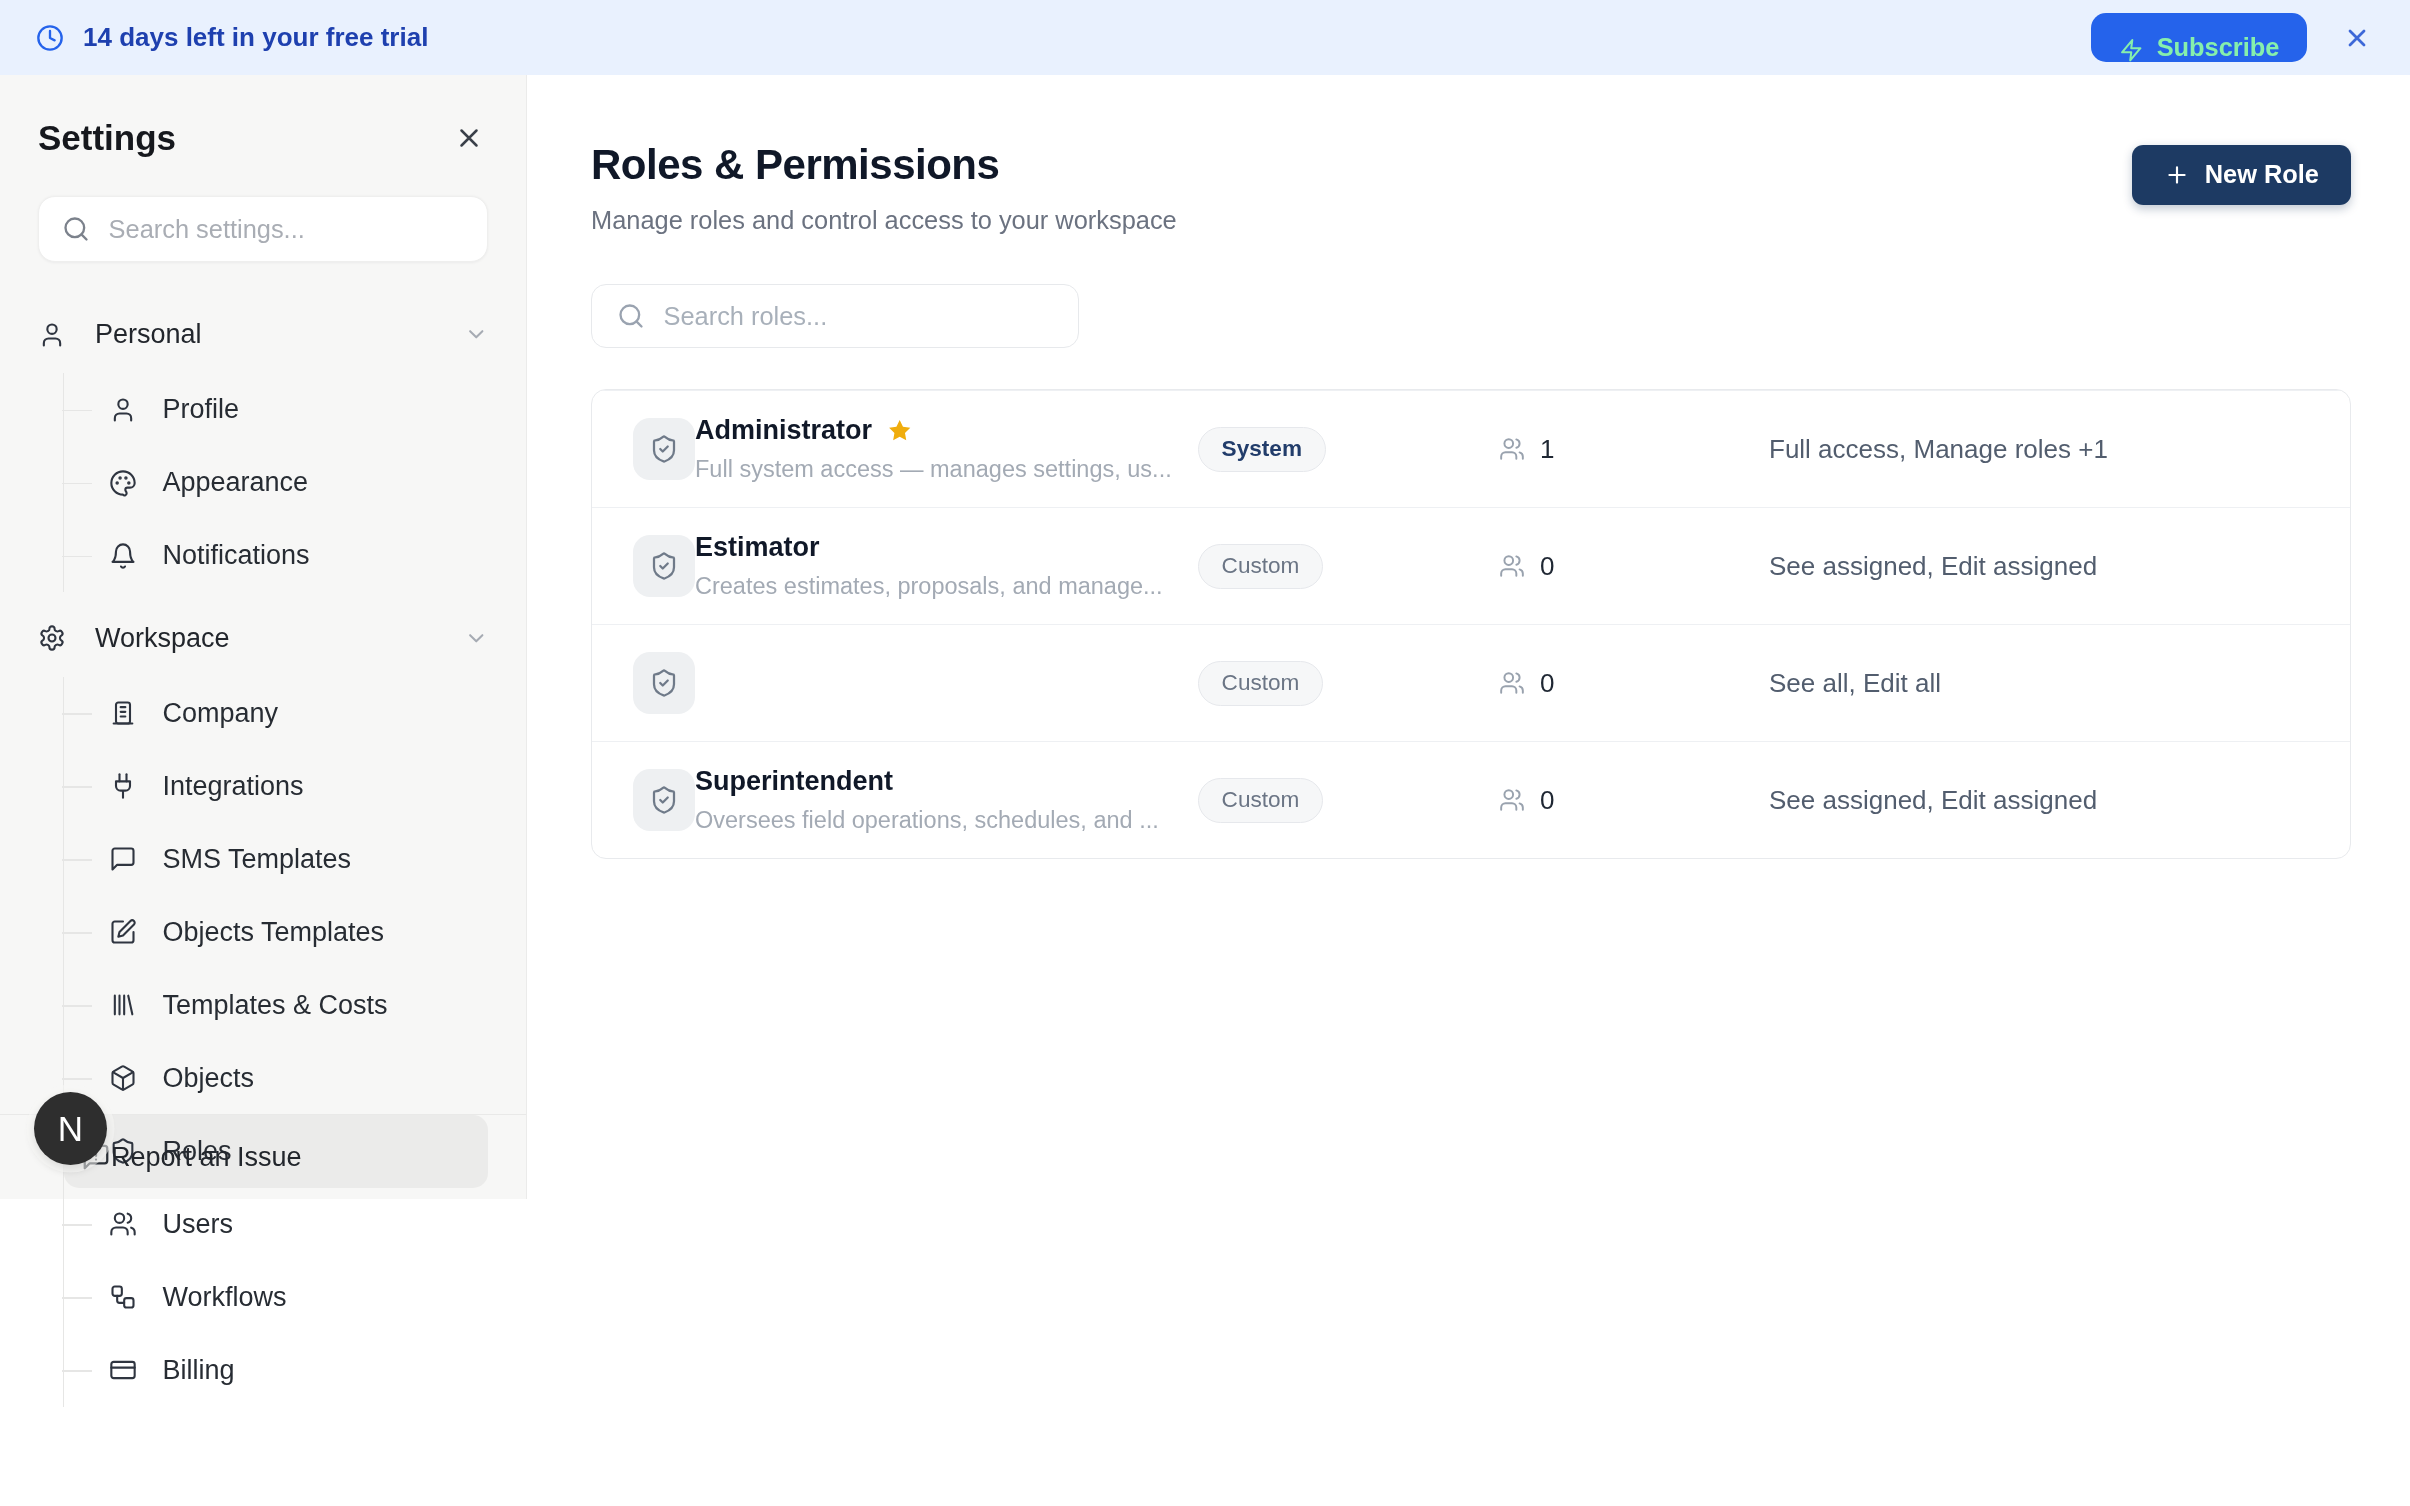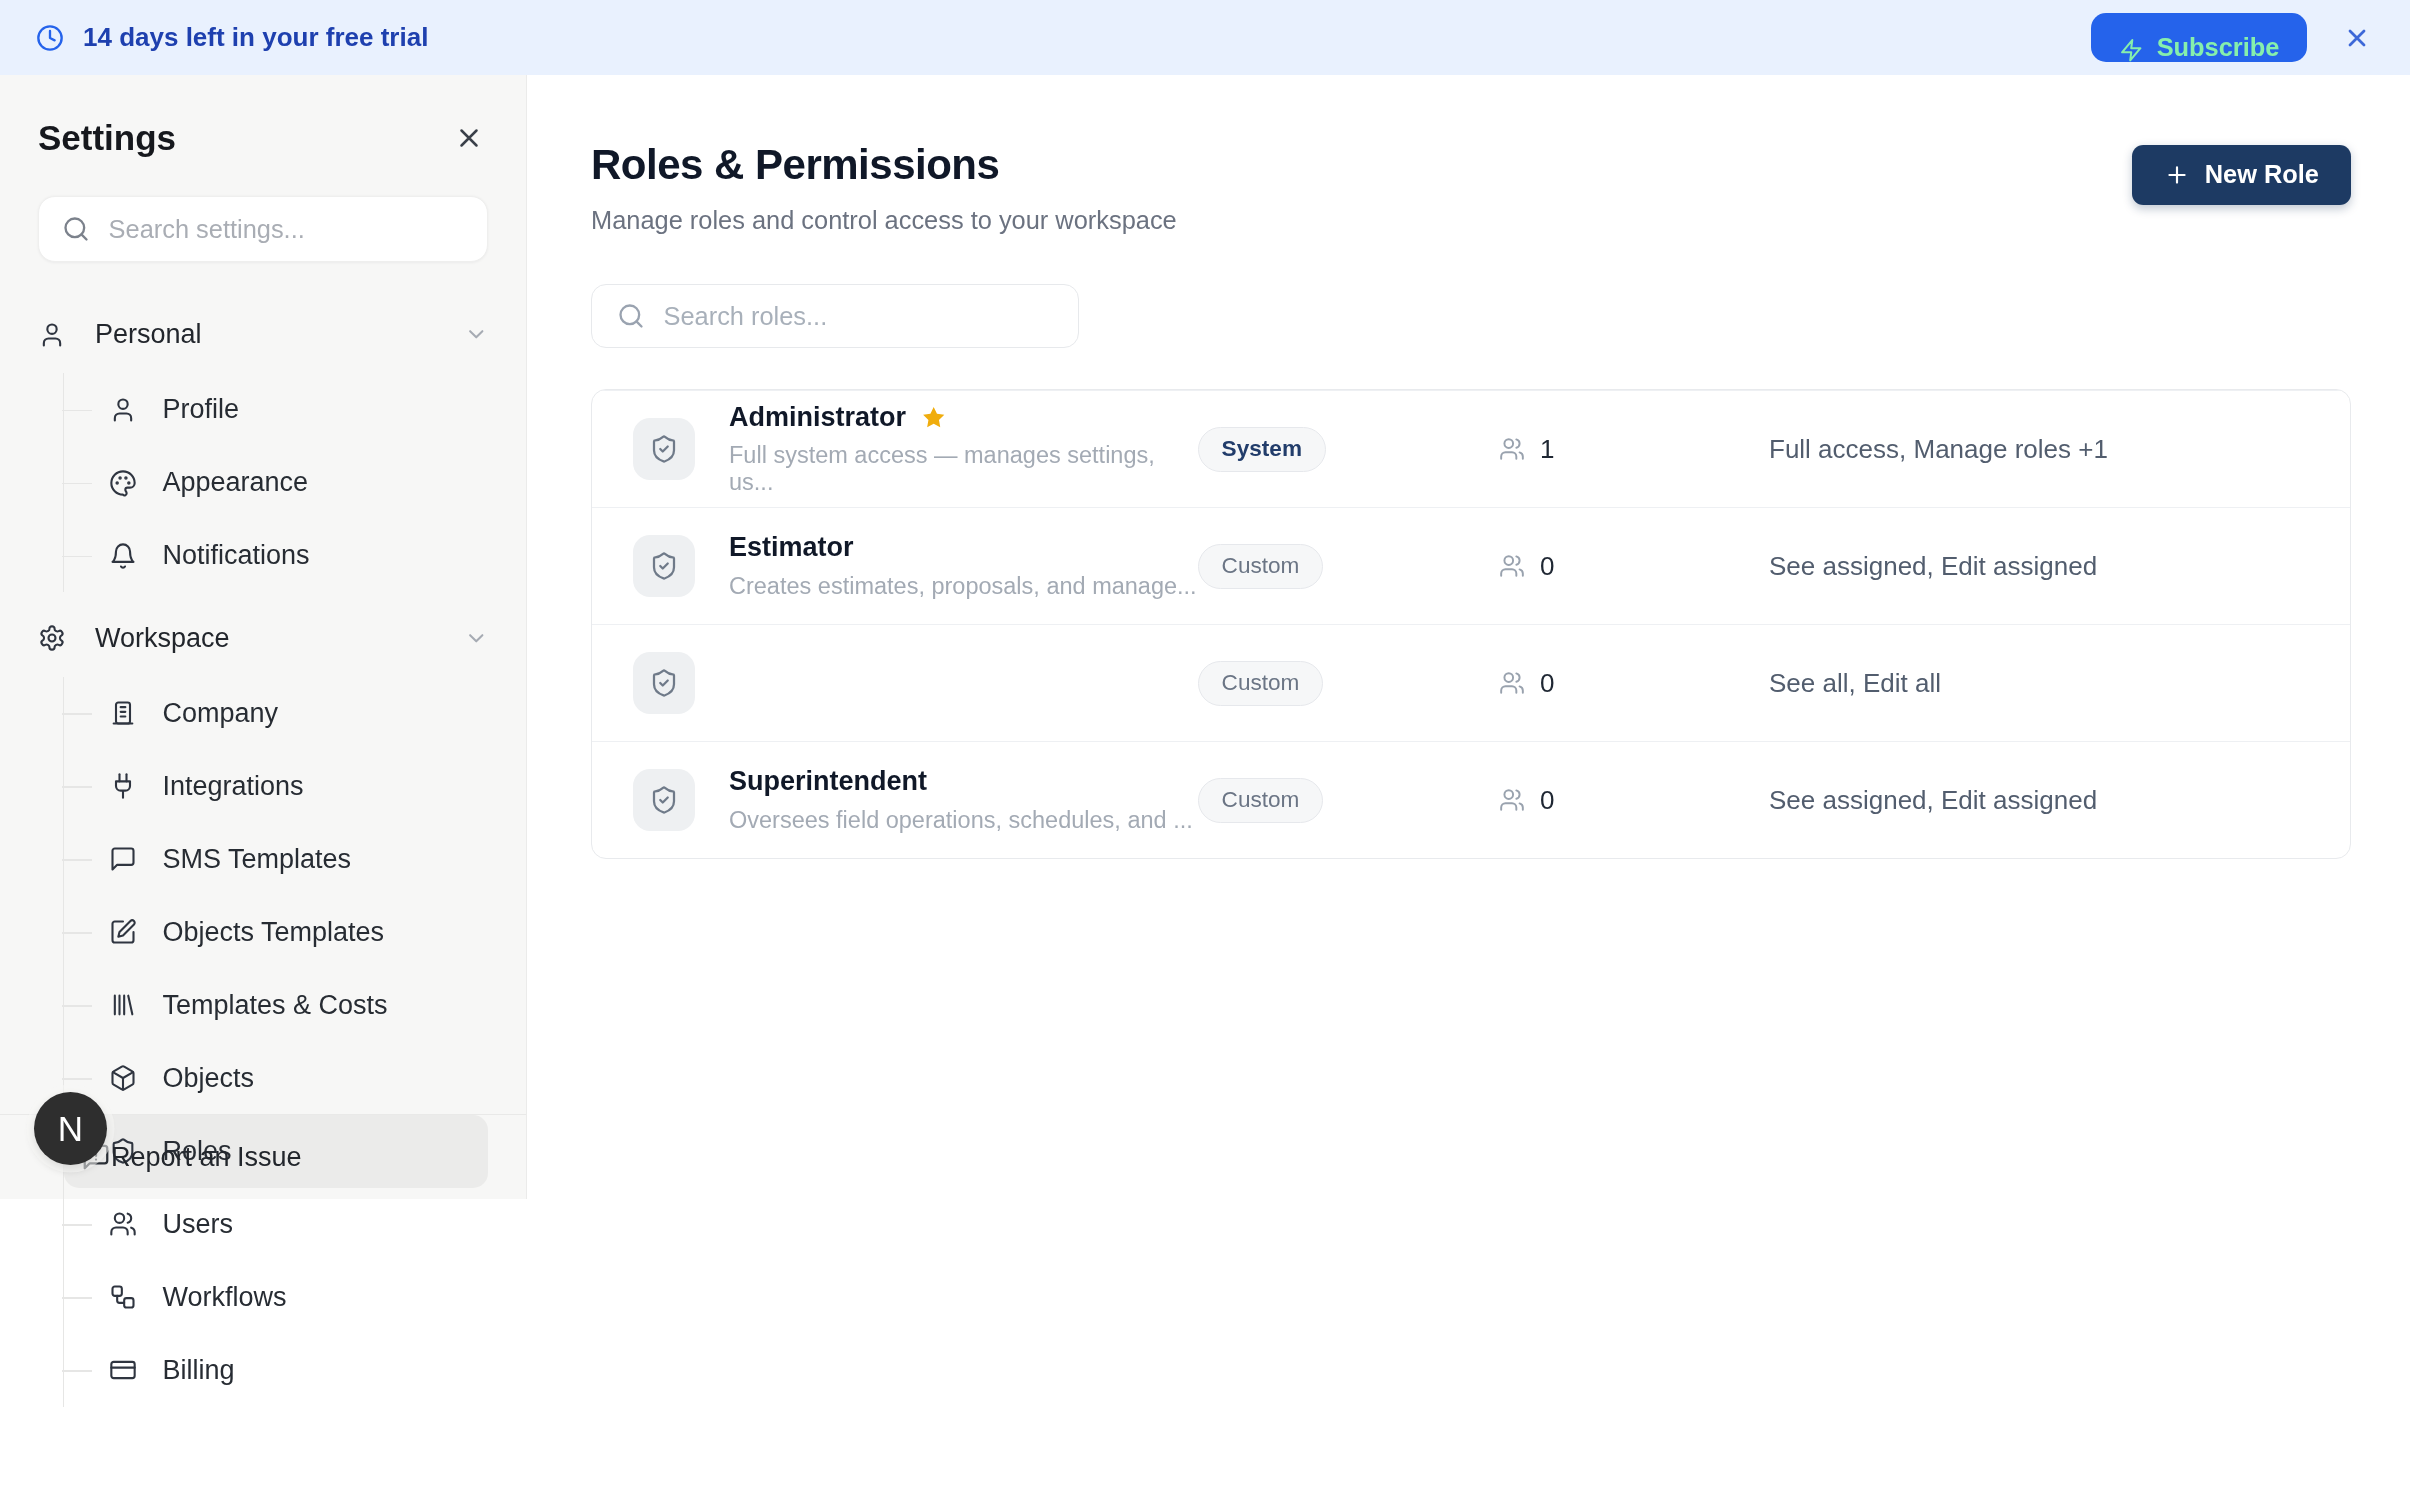--- a/index.html
+++ b/index.html
@@ -111,21 +111,21 @@
 
   
   .table-card { margin-top: 41px; border: 1.9px solid #e8eaed; border-radius: 15px; overflow: hidden; background: #fff; }
   .t-header, .t-row { display: grid; grid-template-columns: 565px 301px 270px 1fr; padding: 0 41px; align-items: center; }
   .t-header { height: 70px; color: #98a2b0; font-size: 20px; font-weight: 700; letter-spacing: 1.7px; }
   .th-role { display: flex; gap: 19px; }
   .th-type { padding-left: 21px; }
   .th-members { padding-left: 38px; }
   .th-permissions { padding-left: 73px; }
   .t-row { height: 117px; border-top: 1.9px solid #eef0f3; cursor: pointer; }
-  .role-cell { display: flex; align-items: center; gap: 34px; }
+  .role-cell { display: flex; align-items: center; }
   .role-icon-box {
     width: 62px; height: 62px; border-radius: 17px; background: #eef0f2;
     display: flex; align-items: center; justify-content: center; color: #6f7a89; flex: none;
   }
   .role-name-row { display: flex; align-items: center; gap: 15px; }
   .role-name { font-size: 27px; font-weight: 700; color: #101828; }
   .star { color: #f0ad0d; display: flex; }
   .role-desc { margin-top: 9.4px; font-size: 23.5px; color: #a3aab4; }
   .badge {
     display: inline-flex; align-items: center; height: 45px; padding: 0 22.6px;

